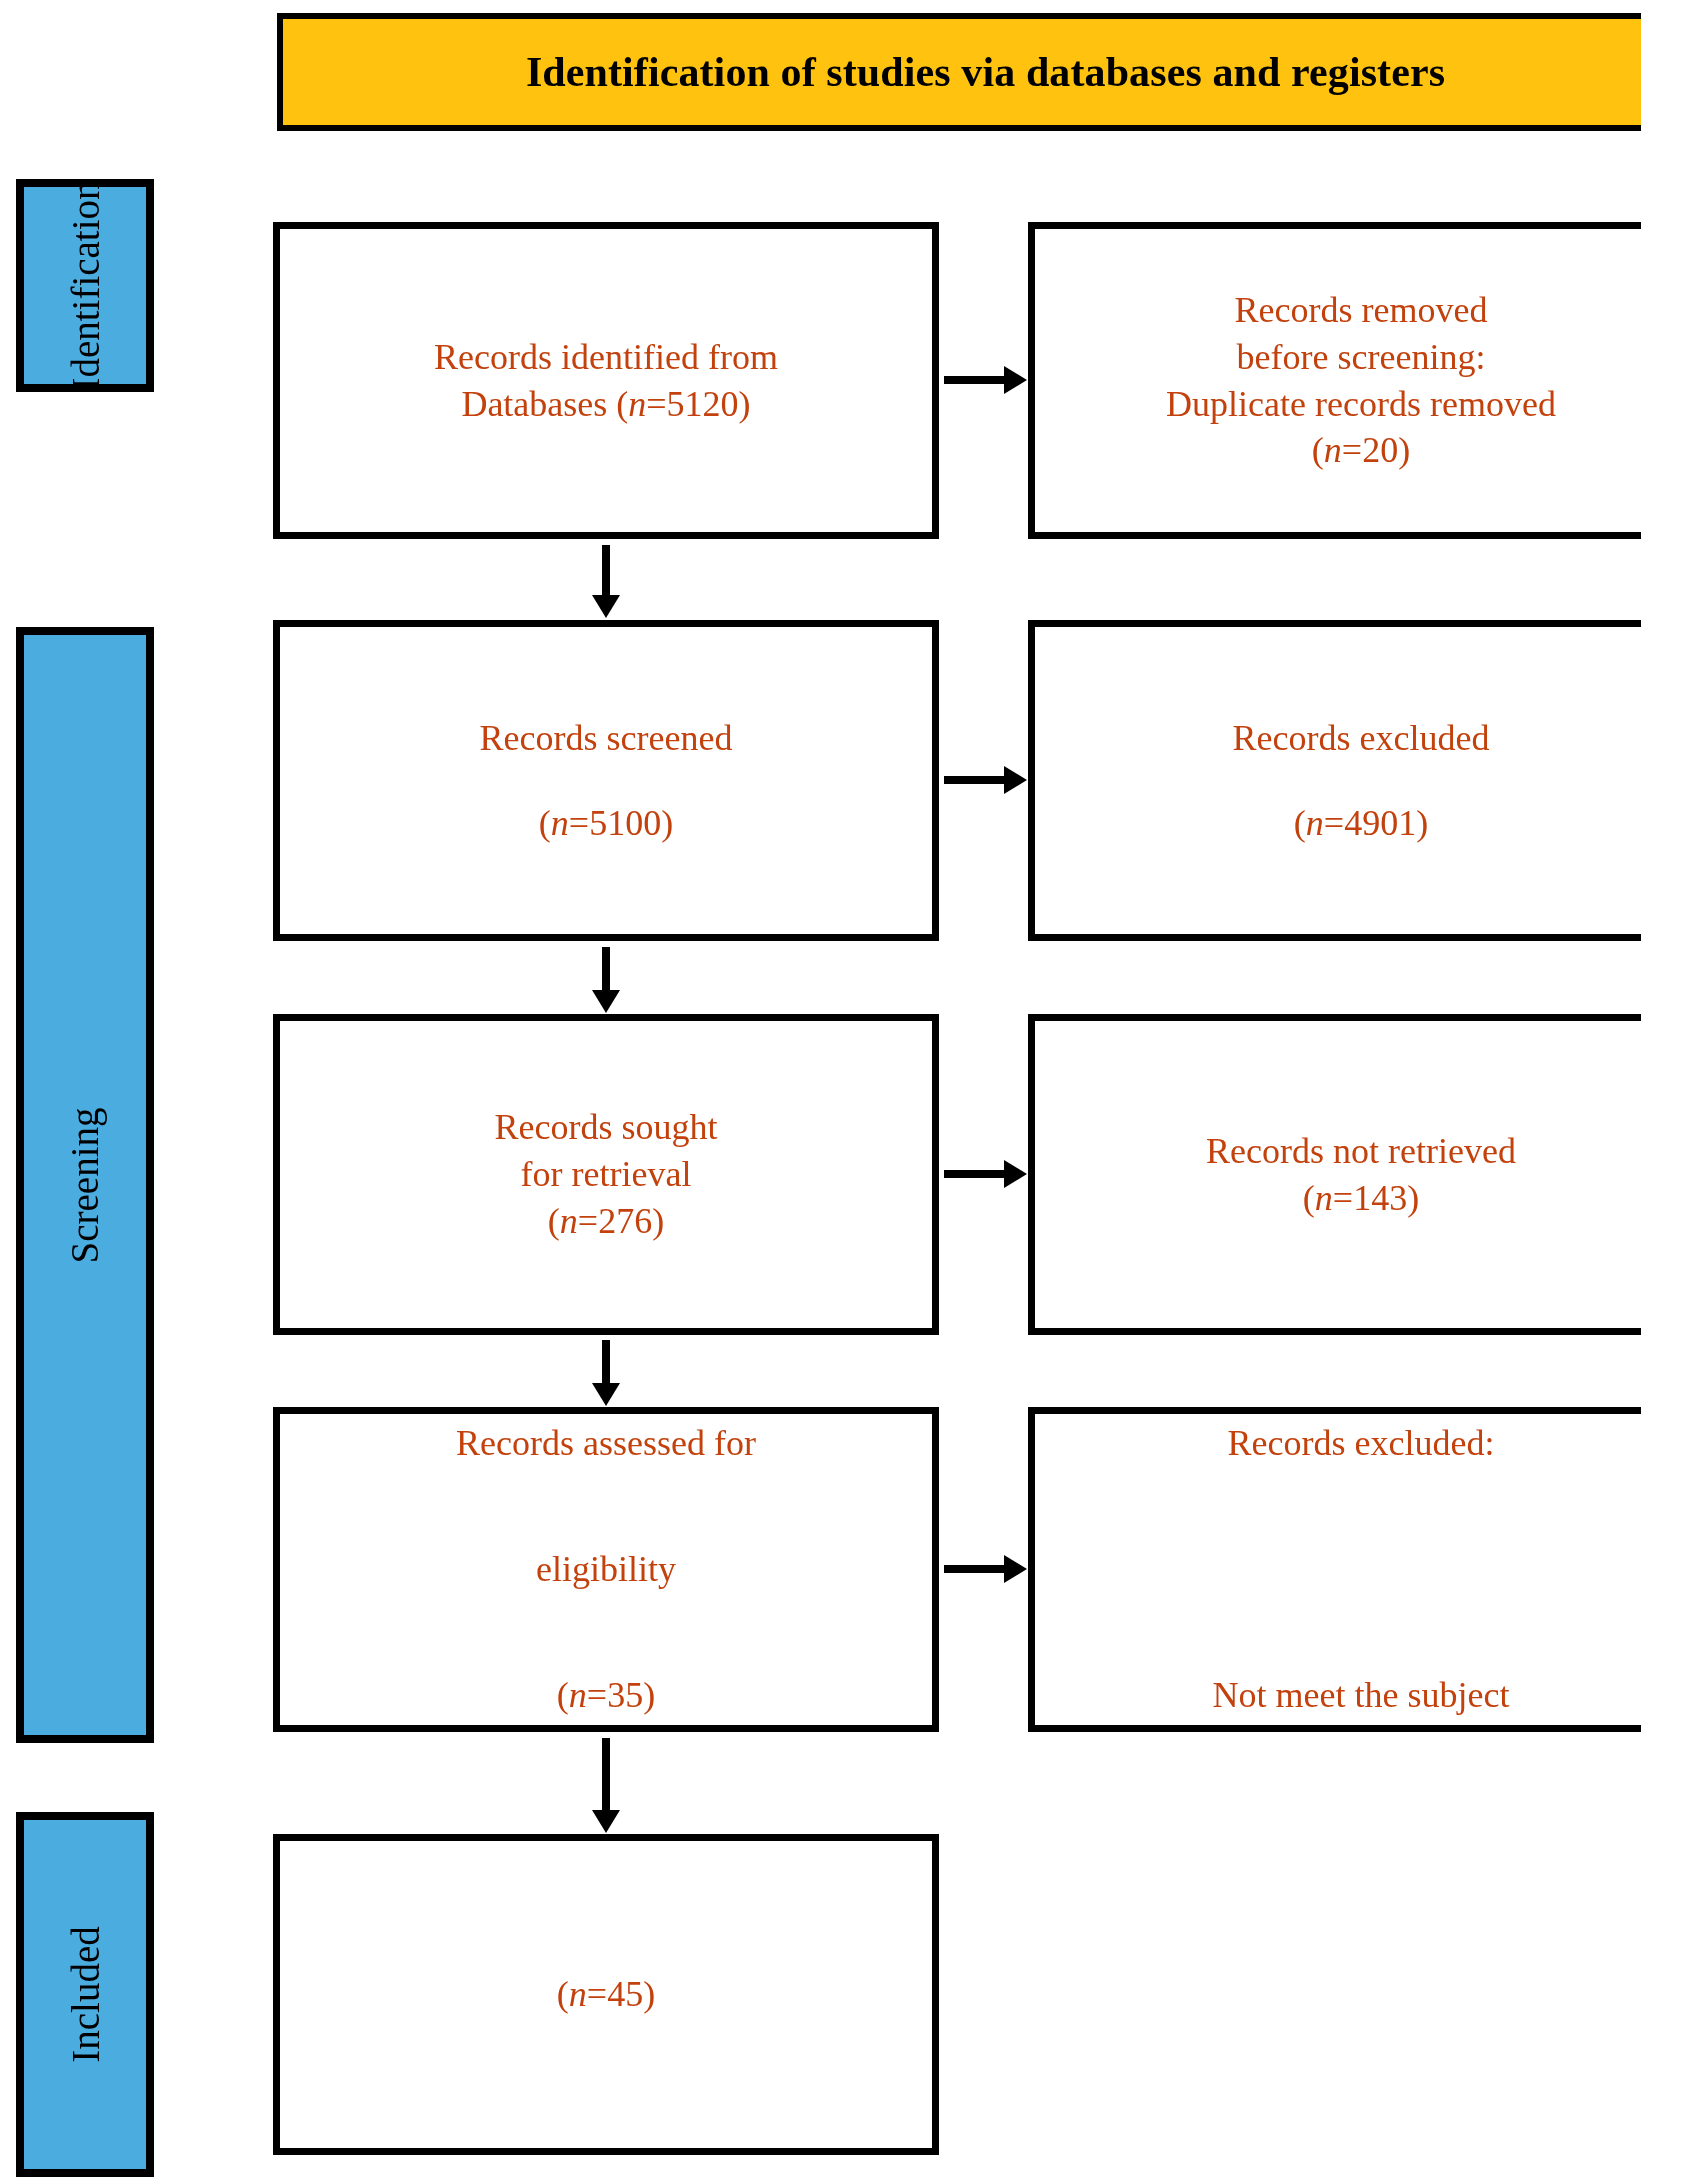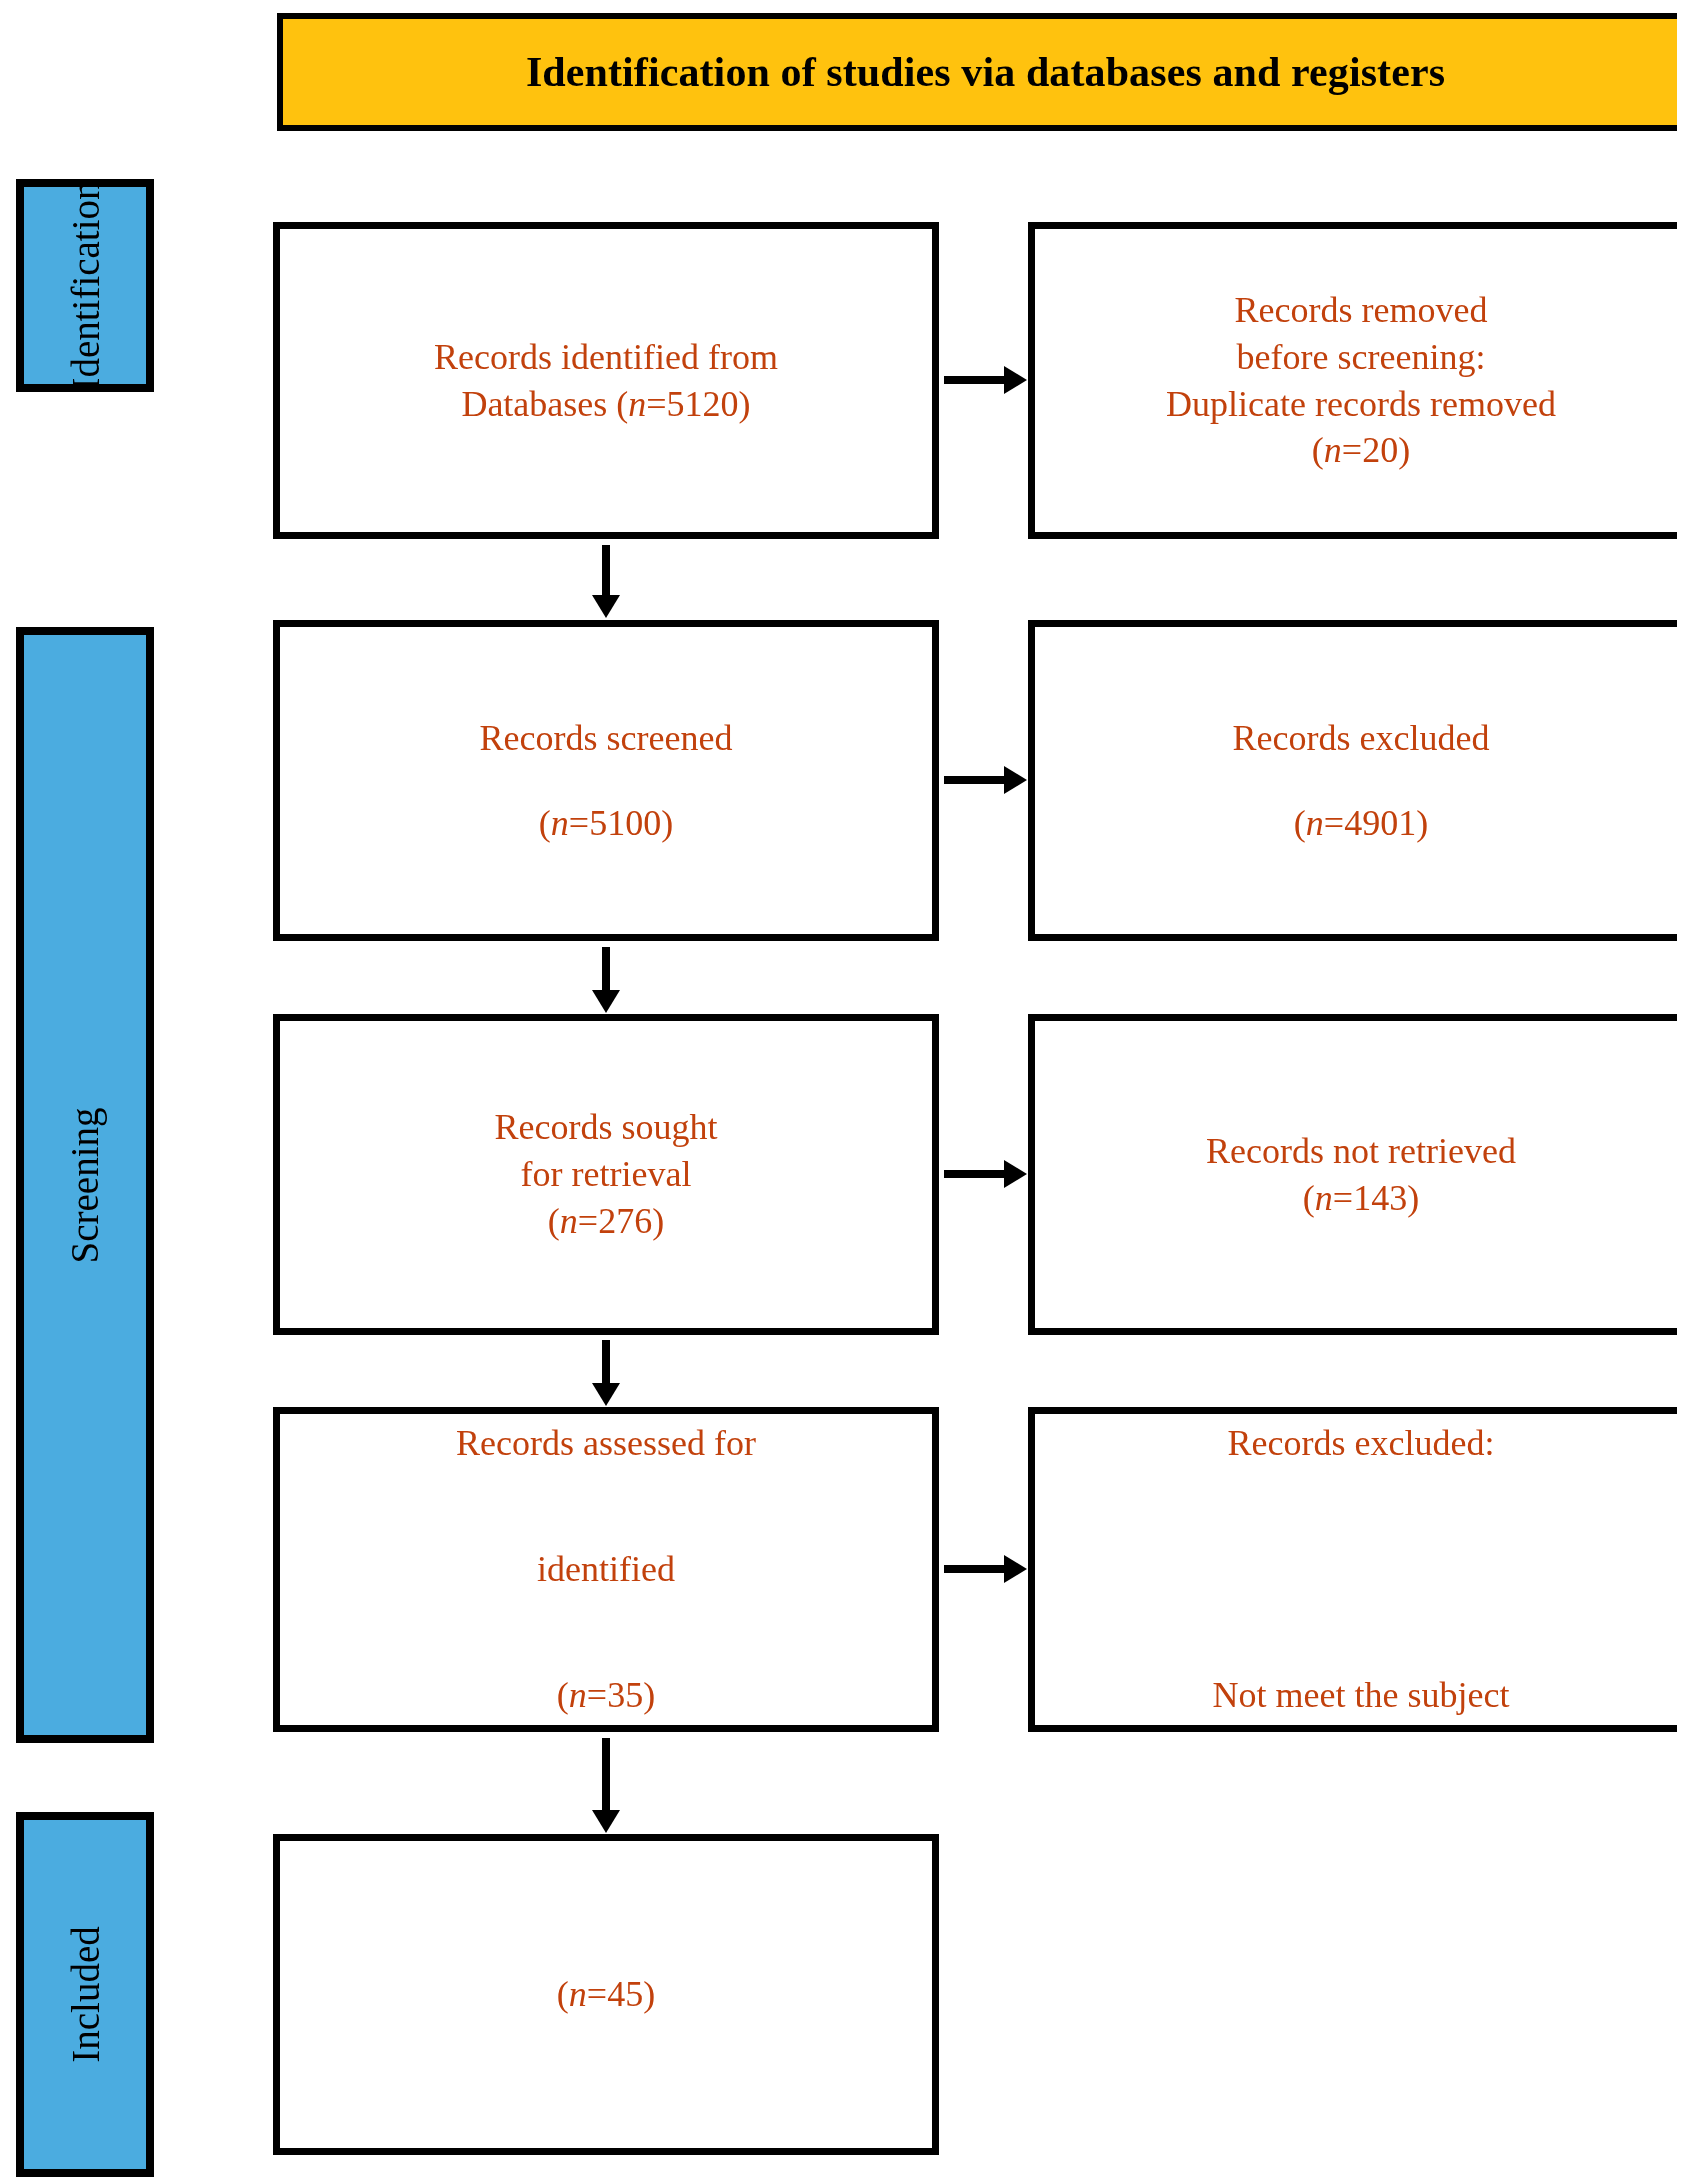--- a/index.html
+++ b/index.html
@@ -11,21 +11,20 @@
   body {
     font-family: "Liberation Serif", "DejaVu Serif", serif;
   }
 
   #canvas {
     position: relative;
     width: 1641px;
     height: 2183px;
     background: #ffffff;
     overflow: hidden;
-    padding-left: 36px;
   }
 
   
   .banner {
     position: absolute;
     left: 277px;
     top: 13px;
     width: 1417px;
     height: 118px;
     background: var(--banner-bg, #FFC20E);
@@ -199,21 +198,21 @@
     <div class="line"><span>(</span><span class="ital">n</span><span>=276)</span></div>
   </div>
 
   <div class="flow-box col-right row3">
     <div class="line">Records not retrieved</div>
     <div class="line"><span>(</span><span class="ital">n</span><span>=143)</span></div>
   </div>
 
   <div class="flow-box col-left row4">
     <div class="line">Records assessed for</div>
-    <div class="line">identified</div>
+    <div class="line">eligibility</div>
     <div class="line"><span>(</span><span class="ital">n</span><span>=35)</span></div>
   </div>
 
   <div class="flow-box col-right row4">
     <div class="line">Records excluded:</div>
     <div class="line">Not meet the subject</div>
   </div>
 
   <div class="flow-box col-left row5">
     <div class="line"><span>(</span><span class="ital">n</span><span>=45)</span></div>

